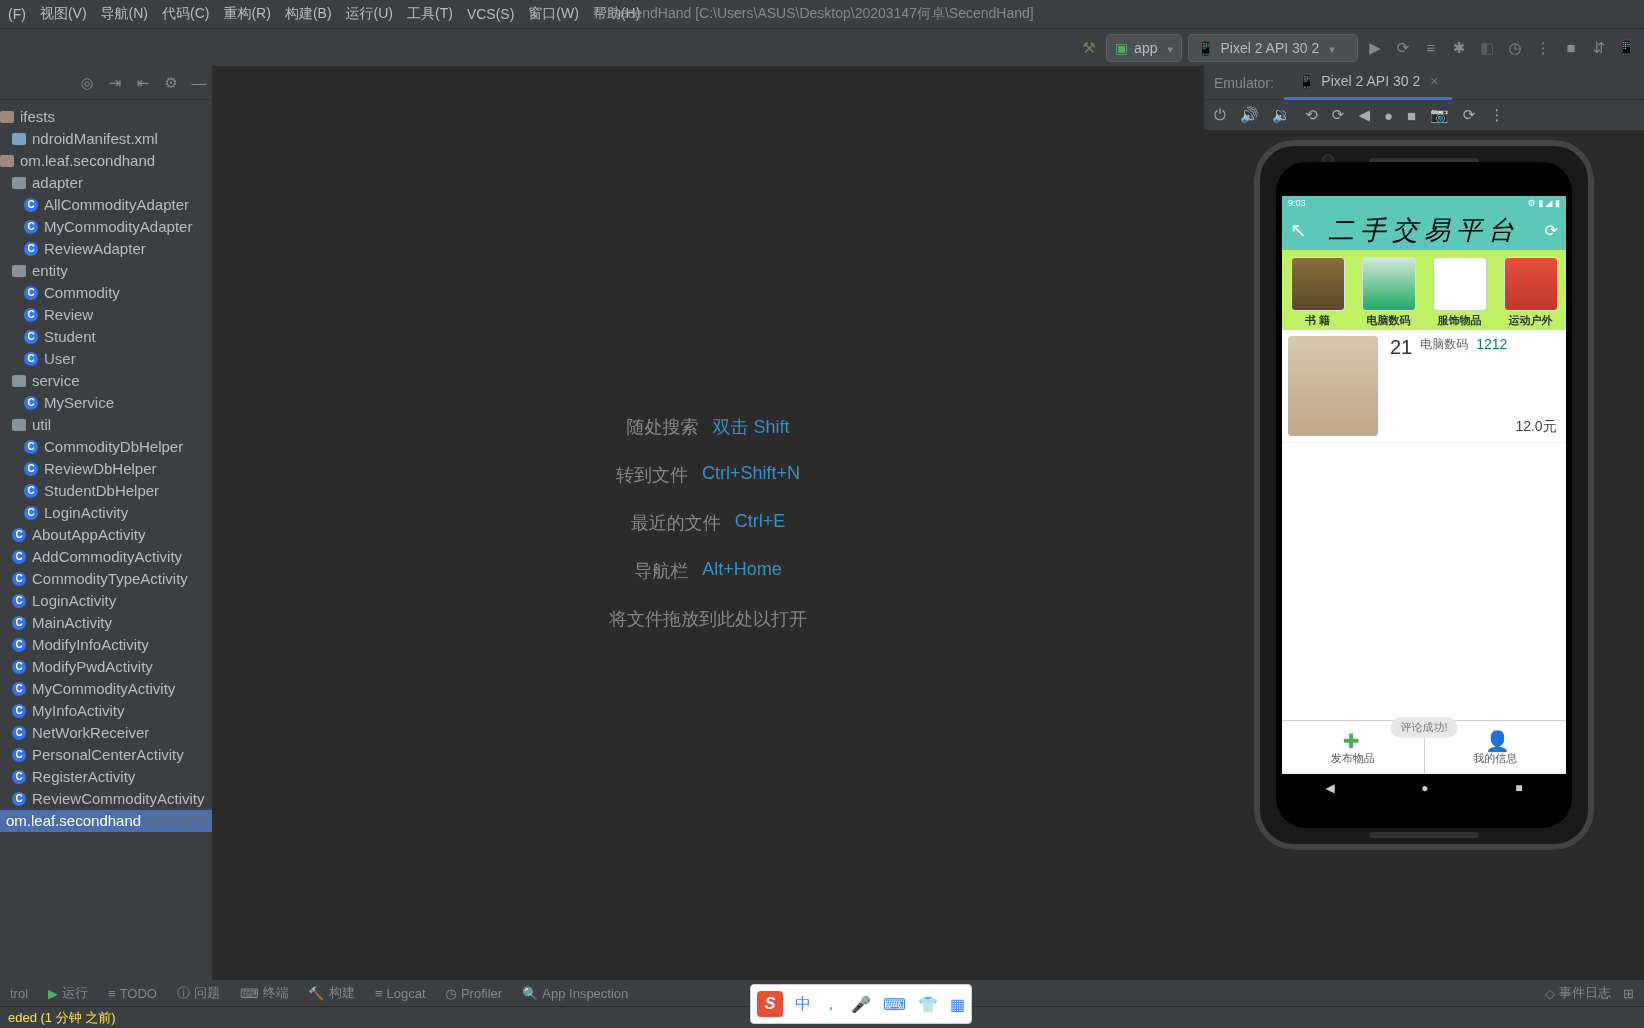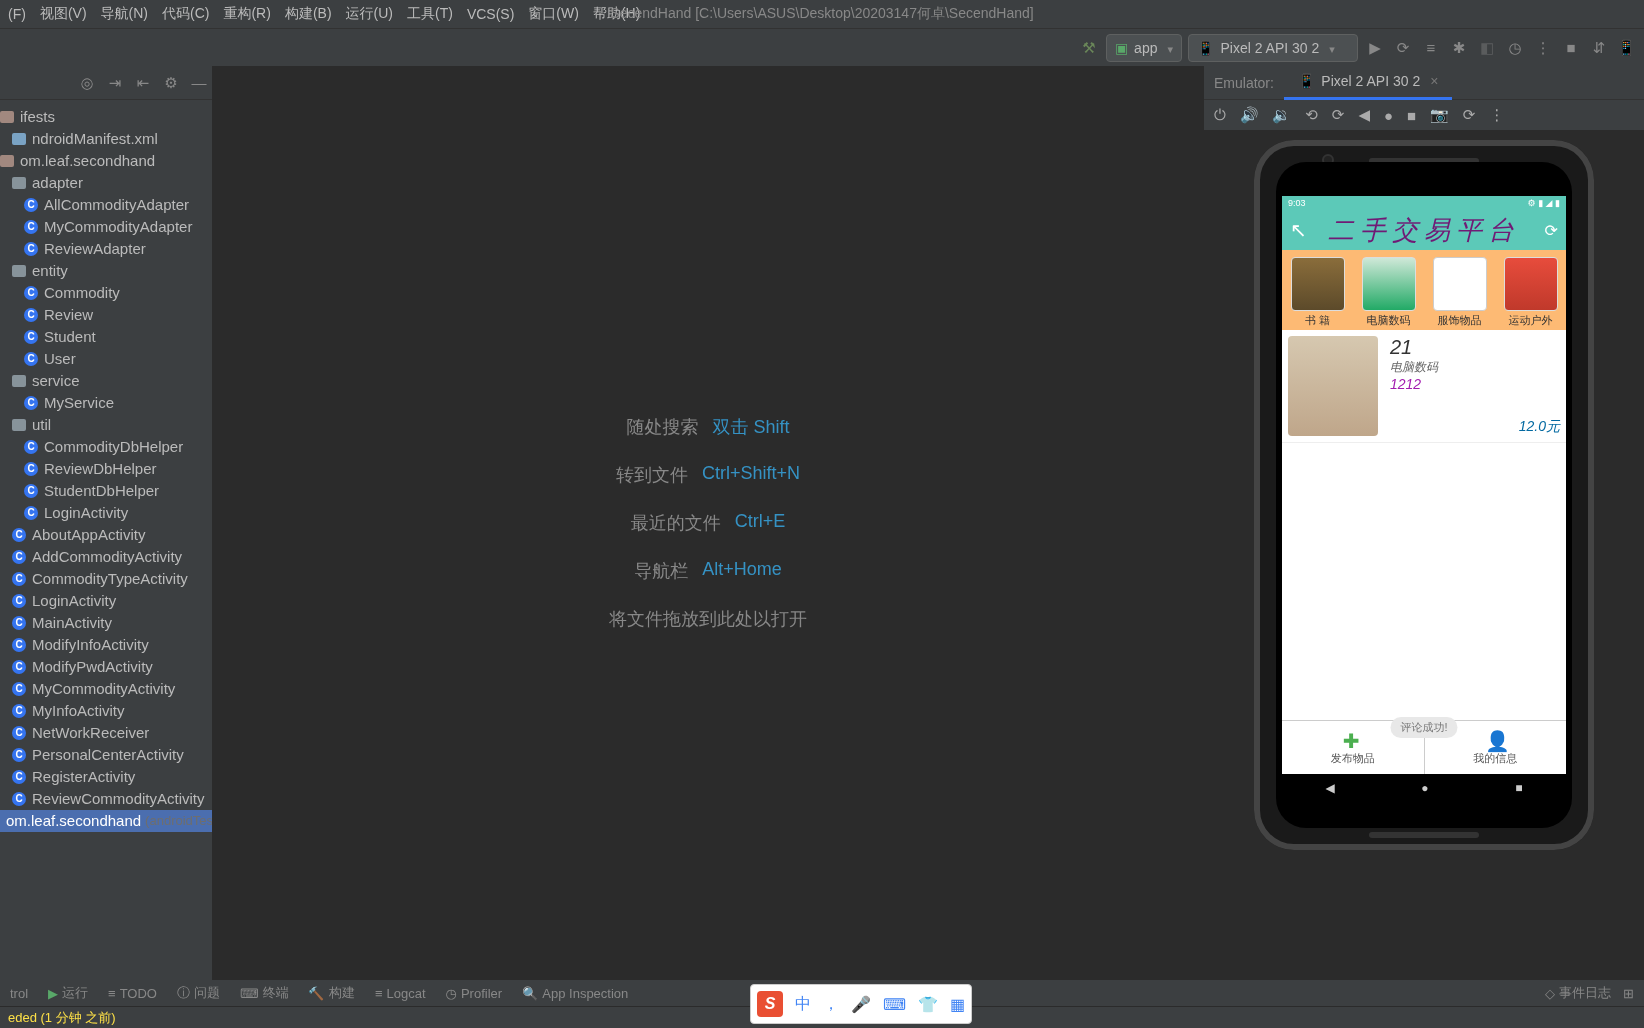--- a/index.html
+++ b/index.html
@@ -48,34 +48,34 @@
 
 
 .phone { width:340px; height:710px; background:#1a1a1a; border-radius:40px; padding:22px; position:relative; box-shadow:0 0 0 6px #444 inset;}
 .phone-inner { width:100%; height:100%; background:#000; border-radius:30px; padding:34px 6px 26px 6px; display:flex; flex-direction:column; position:relative;}
 .speaker { position:absolute; top:18px; left:50%; transform:translateX(-50%); width:110px; height:6px; background:#333; border-radius:3px;}
 .cam { position:absolute; top:14px; left:68px; width:12px; height:12px; border-radius:50%; background:#222; border:2px solid #333;}
 .chin { position:absolute; bottom:12px; left:50%; transform:translateX(-50%); width:110px; height:6px; background:#333; border-radius:3px;}
 .screen { flex:1; background:#fff; overflow:hidden; display:flex; flex-direction:column;}
 .statusbar { height:14px; background:#5cc9b8; font-size:9px; color:#fff; display:flex; align-items:center; justify-content:space-between; padding:0 6px;}
 .appbar { height:40px; background:#5cc9b8; display:flex; align-items:center; justify-content:center; position:relative;}
-.appbar .title-text { font-size:26px; color:#701a75; letter-spacing:6px; font-family:"KaiTi",serif; font-style:italic;}
+.appbar .title-text { font-size:26px; color:#000000; letter-spacing:6px; font-family:"KaiTi",serif; font-style:italic;}
 .appbar .back { position:absolute; left:8px; font-size:20px; color:#fff;}
 .appbar .refresh-ic { position:absolute; right:8px; font-size:16px; color:#fff;}
-.cats { height:80px; display:flex; background:#fdba74;}
+.cats { height:80px; display:flex; background:#bef264;font-weight:bold;}
 .cat { flex:1; display:flex; flex-direction:column; align-items:center; justify-content:flex-end; padding-bottom:2px; gap:2px;}
 .cat .pic { width:54px; height:54px; background:#eee; border:1px solid #ddd; border-radius:4px;}
 .cat .lab { font-size:11px; color:#333;}
 .item-row { display:flex; padding:6px; border-bottom:1px solid #eee;}
 .item-row .thumb { width:90px; height:100px; background:linear-gradient(#d6c8b0,#bfa68a); border-radius:4px; margin-right:12px;}
-.item-row .info { flex:1; display:flex; flex-direction:column; font-style:italic;}
+.item-row .info { flex:1; display:flex; gap:8px;}
 .item-row .name { font-size:20px; color:#333; }
 .item-row .sub { font-size:12px; color:#666; }
-.item-row .code { font-size:14px; color:#a21caf; }
-.item-row .price { font-size:14px; color:#0369a1; text-align:right; margin-top:auto;}
+.item-row .code { font-size:14px; color:#0f766e; }
+.item-row .price { font-size:14px; color:#404040; text-align:right; margin-top:auto;}
 .toast { position:absolute; bottom:90px; left:50%; transform:translateX(-50%); background:#e8e8e8; color:#777; font-size:11px; padding:3px 10px; border-radius:12px;}
 .bottomnav { height:54px; border-top:1px solid #ccc; display:flex;}
 .bottomnav .ni { flex:1; display:flex; flex-direction:column; align-items:center; justify-content:center; gap:2px; font-size:11px; color:#555;}
 .bottomnav .ic { width:20px; height:20px; }
 .sysnav { height:28px; background:#000; display:flex; align-items:center; justify-content:space-around; color:#ccc; font-size:12px;}
 
 
 .tool-window-bar { height:26px; background:#3c3f41; display:flex; align-items:center; gap:20px; padding-left:10px; font-size:13px; color:#888; position:relative;}
 .tool-window-bar .tw { display:flex; align-items:center; gap:4px;}
 .tool-window-bar .right { position:absolute; right:10px; display:flex; gap:12px; align-items:center;}

